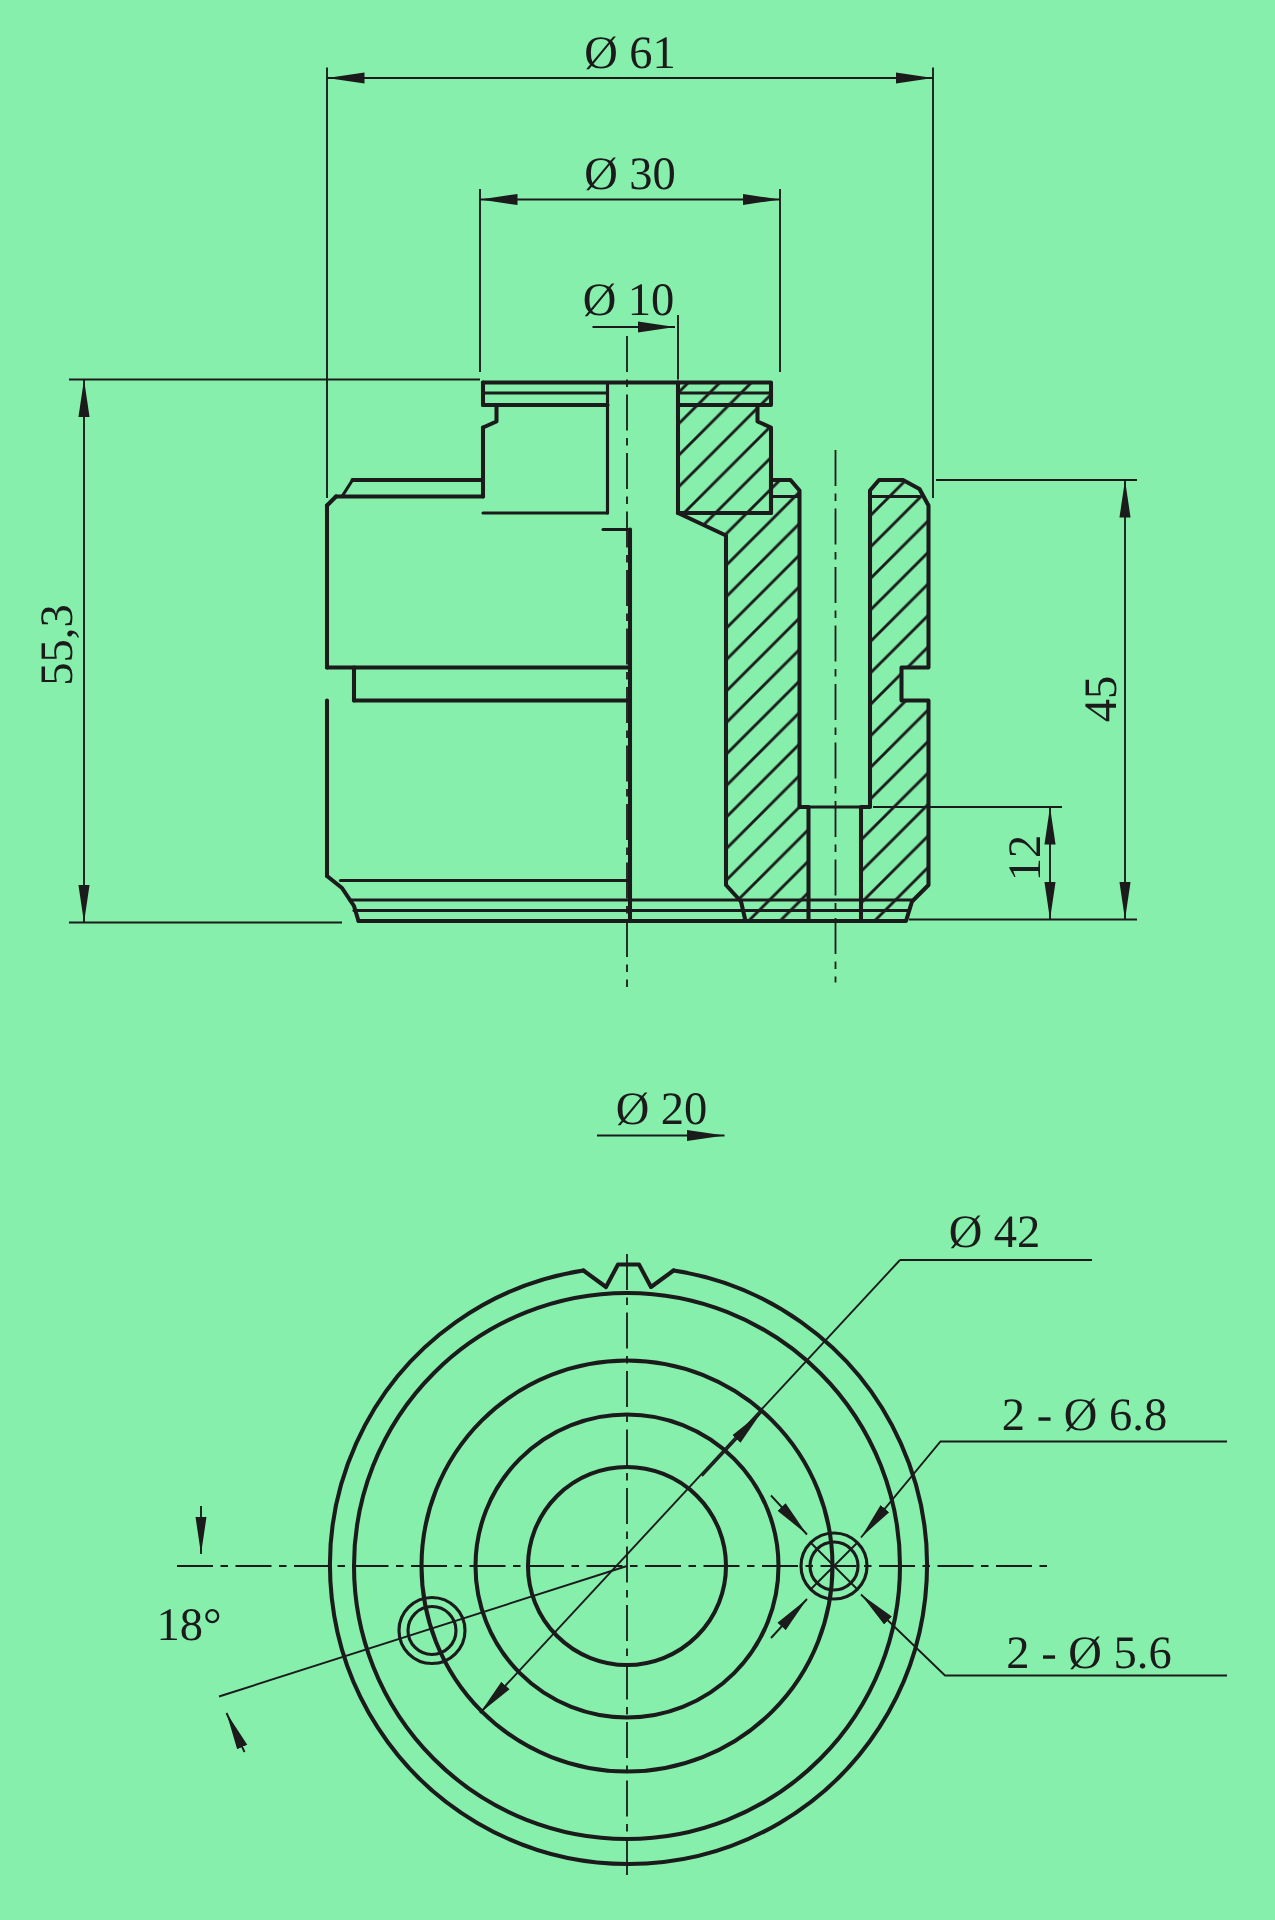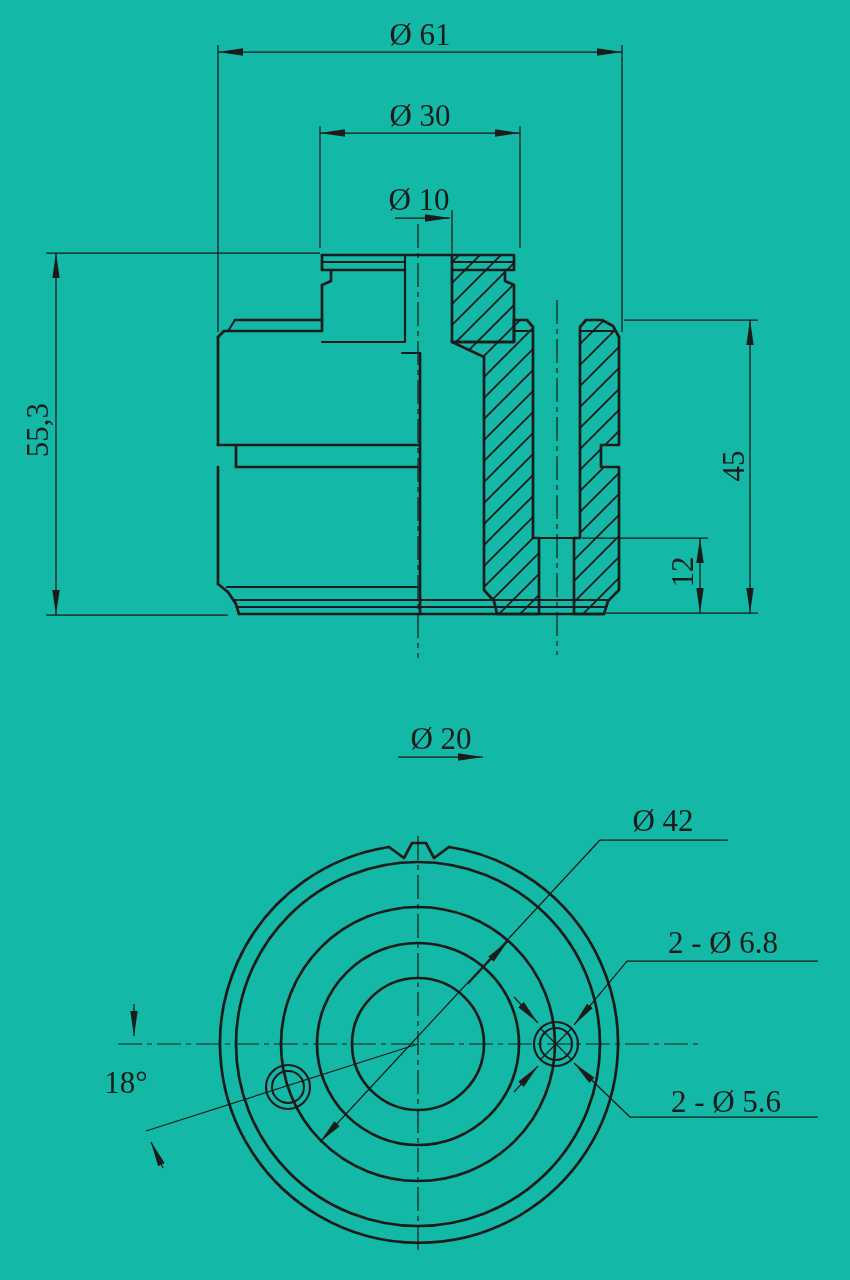--- a/index.html
+++ b/index.html
@@ -1,16 +1,16 @@
 <!DOCTYPE html>
 <html><head>
 <meta charset="utf-8">
 <style>
   html,body{margin:0;padding:0;background:#ffffff;}
-  .canvas{position:relative;width:850px;height:1280px;background:#14b8a6;overflow:hidden;text-decoration:underline;}
+  .canvas{position:relative;width:850px;height:1280px;background:#86efac;overflow:hidden;text-decoration:underline;}
   svg{display:block;}
   text{font-family:"Liberation Serif","DejaVu Serif",serif;font-size:31px;fill:#1b1b1b;}
   .outline{stroke:#1b1b1b;stroke-width:2.7;fill:none;stroke-linecap:round;stroke-linejoin:round;}
   .medium{stroke:#1b1b1b;stroke-width:2.1;fill:none;stroke-linecap:round;}
   .thin{stroke:#1b1b1b;stroke-width:1.25;fill:none;}
   .cl{stroke:#1b1b1b;stroke-width:1.2;fill:none;stroke-dasharray:24 5 5 5;}
   .hatched{fill:url(#hatch);stroke:#1b1b1b;stroke-width:2.7;stroke-linejoin:round;}
 </style>
 </head>
 <body>

